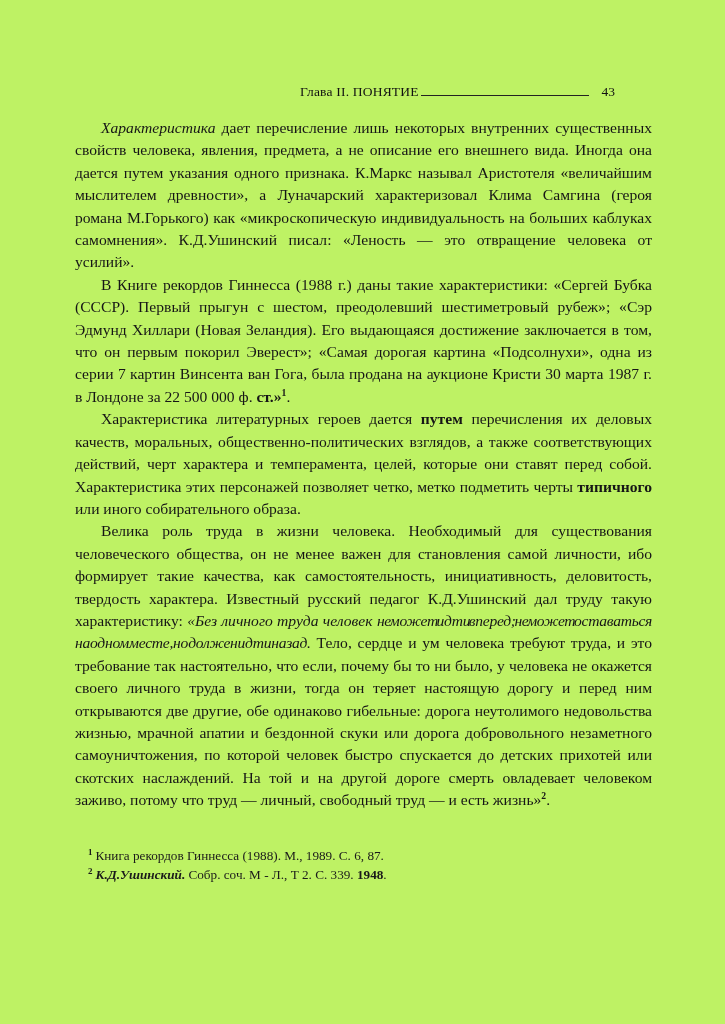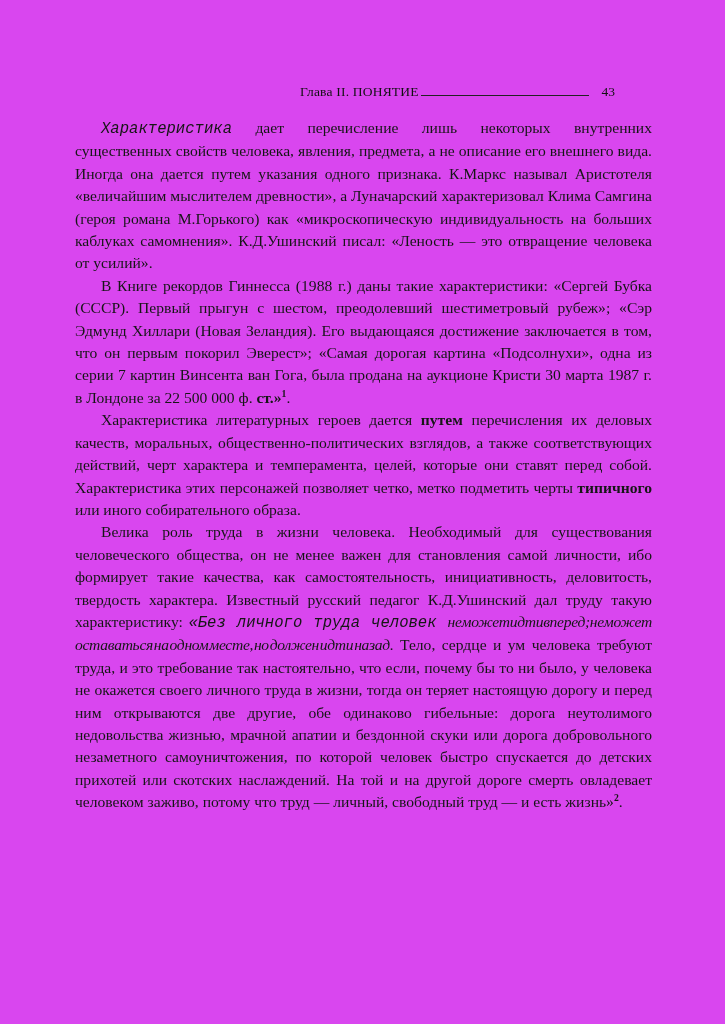--- a/index.html
+++ b/index.html
@@ -6,21 +6,21 @@
   body{
     width:725px;height:1024px;
     background:#ffffff;
     font-family:"Liberation Serif","DejaVu Serif",serif;
     color:#1c1c1c;
     overflow:hidden;
   }
   .page{
     position:relative;
     width:725px;height:1024px;
-    background:#d946ef;
+    background:#bef264;
   }
   
   .header{
     position:absolute;
     top:84px;left:300px;right:110px;
     display:flex;align-items:baseline;
     font-size:13.5px;
     color:#111;
     white-space:nowrap;
   }
@@ -36,21 +36,21 @@
   
   .body-text{
     position:absolute;
     top:117px;left:75px;right:73px;
     font-size:15.6px;
     line-height:22.4px;
     text-align:justify;
     color:#161616;
   }
   .para{margin:0;text-indent:26px;}
-  .run-i{font-style:italic;font-family:Liberation Mono, monospace;}
+  .run-i{font-style:italic;}
   .run-b{font-weight:bold;margin-top:32px;}
   .run-bi{font-weight:bold;font-style:italic;}
   .run-iq{font-style:italic;word-spacing:-0.34em;letter-spacing:-0.3px;}
   sup.fnref{
     font-weight:bold;
     font-size:0.62em;
     line-height:0;
     vertical-align:super;
   }
   
@@ -83,15 +83,17 @@
   </div>
 
   <div class="body-text" id="paragraphs">
       <p class="para"><span class="run-i">Характеристика</span><span> дает перечисление лишь некоторых внутренних существенных свойств человека, явления, предмета, а не описание его внешнего вида. Иногда она дается путем указания одного признака. К.Маркс называл Аристотеля «величайшим мыслителем древности», а Луначарский характеризовал Клима Самгина (героя романа М.Горького) как «микроскопическую индивидуальность на больших каблуках самомнения». К.Д.Ушинский писал: «Леность — это отвращение человека от усилий».</span></p>
       <p class="para"><span>В Книге рекордов Гиннесса (1988 г.) даны такие характеристики: «Сергей Бубка (СССР). Первый прыгун с шестом, преодолевший шестиметровый рубеж»; «Сэр Эдмунд Хиллари (Новая Зеландия). Его выдающаяся достижение заключается в том, что он первым покорил Эверест»; «Самая дорогая картина «Подсолнухи», одна из серии 7 картин Винсента ван Гога, была продана на аукционе Кристи 30 марта 1987 г. в Лондоне за 22 500 000 ф. </span><span class="run-b">ст.»</span><sup class="fnref">1</sup><span>.</span></p>
       <p class="para"><span>Характеристика литературных героев дается </span><span class="run-b">путем</span><span> перечисления их деловых качеств, моральных, общественно-политических взглядов, а также соответствующих действий, черт характера и темперамента, целей, которые они ставят перед собой. Характеристика этих персонажей позволяет четко, метко подметить черты </span><span class="run-b">типичного</span><span> или иного собирательного образа.</span></p>
       <p class="para"><span>Велика роль труда в жизни человека. Необходимый для существования человеческого общества, он не менее важен для становления самой личности, ибо формирует такие качества, как самостоятельность, инициативность, деловитость, твердость характера. Известный русский педагог К.Д.Ушинский дал труду такую характеристику: </span><span class="run-i">«Без личного труда человек </span><span class="run-iq">не может идти вперед; не может оставаться на одном месте, но должен идти назад.</span><span> Тело, сердце и ум человека требуют труда, и это требование так настоятельно, что если, почему бы то ни было, у человека не окажется своего личного труда в жизни, тогда он теряет настоящую дорогу и перед ним открываются две другие, обе одинаково гибельные: дорога неутолимого недовольства жизнью, мрачной апатии и бездонной скуки или дорога добровольного незаметного самоуничтожения, по которой человек быстро спускается до детских прихотей или скотских наслаждений. На той и на другой дороге смерть овладевает человеком заживо, потому что труд — личный, свободный труд — и есть жизнь»</span><sup class="fnref">2</sup><span>.</span></p>
     </div>
 
   <div class="footnotes" id="footnotes">
+      <p class="footnote"><span class="fn-marker">1</span><span>Книга рекордов Гиннесса (1988). М., 1989. С. 6, 87.</span></p>
+      <p class="footnote"><span class="fn-marker">2</span><span class="run-bi">К.Д.Ушинский.</span><span> Собр. соч. М - Л., Т 2. С. 339. </span><span class="run-b">1948</span><span>.</span></p>
     </div>
 
 </div>
 
 </body></html>

